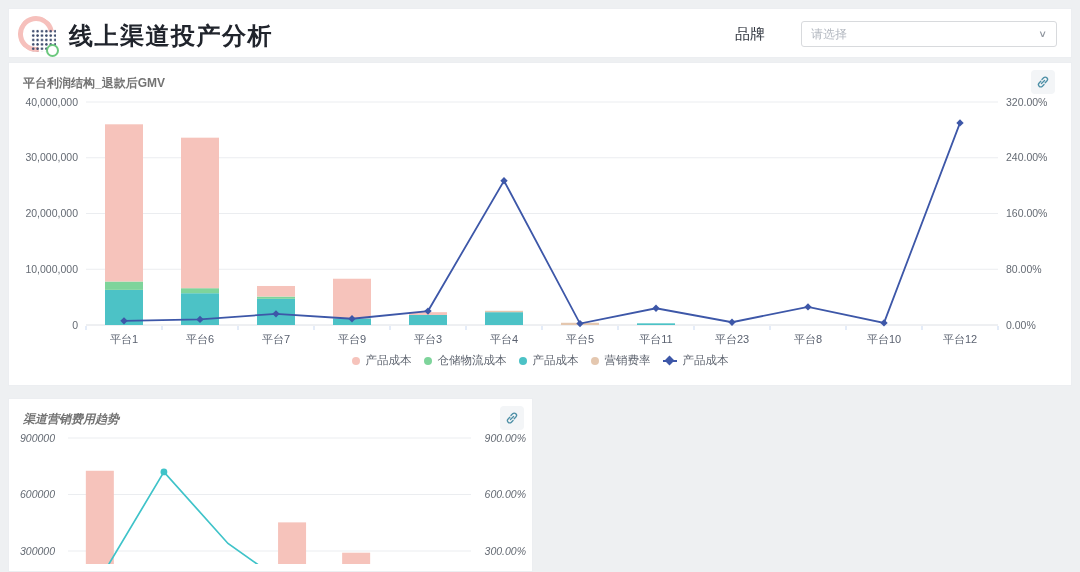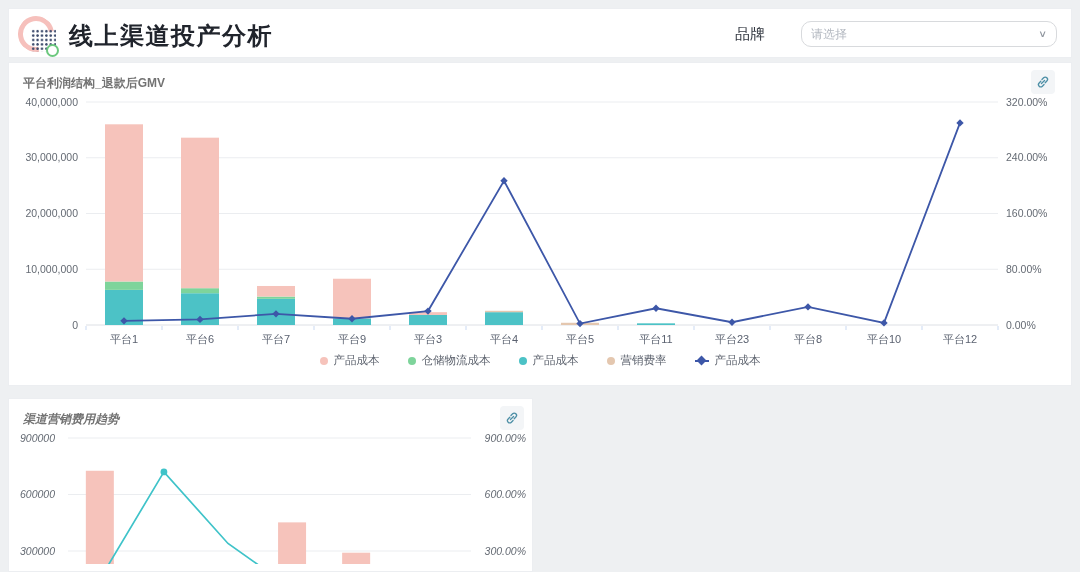--- a/index.html
+++ b/index.html
@@ -7,32 +7,32 @@
   .card{position:absolute;background:#fff;border:1px solid #eceef1;box-sizing:border-box;}
   
   #header-card{left:8px;top:8px;width:1064px;height:50px;}
   #logo{position:absolute;left:8px;top:5px;width:42px;height:42px;}
   #logo .ring-red{position:absolute;left:1px;top:2px;width:26px;height:26px;border:5px solid #f3aca6;border-right-color:transparent;border-radius:50%;transform:rotate(35deg);opacity:.75;}
   #logo .dots{position:absolute;left:14px;top:15px;width:25px;height:23px;background-image:radial-gradient(circle,#3e4c6d 1.05px,rgba(62,76,109,0) 1.4px);background-size:4.4px 4.4px;}
   #logo .ring-green{position:absolute;left:29px;top:30px;width:9px;height:9px;border:2px solid #6cc87e;border-radius:50%;background:#fff;}
   #app-title{position:absolute;left:60px;top:11px;font-size:24px;font-weight:bold;color:#20242c;letter-spacing:1.5px;}
   #brand-filter{position:absolute;right:14px;top:12px;display:flex;align-items:center;}
   #brand-filter .flabel{font-size:15px;color:#353a43;margin-right:36px;}
-  #brand-select{width:256px;height:26px;border:1px solid #d8dadd;border-radius:10px;background:#fff;display:flex;align-items:center;justify-content:space-between;padding:0 9px;box-sizing:border-box;cursor:pointer;}
+  #brand-select{width:256px;height:26px;border:1px solid #d8dadd;border-radius:3px;background:#fff;display:flex;align-items:center;justify-content:space-between;padding:0 9px;box-sizing:border-box;cursor:pointer;}
   #brand-select .ph{font-size:12px;color:#b3b8c0;}
   #brand-select .chev{font-size:12px;color:#8f959e;transform:scaleY(.8);}
   
   #main-card{left:8px;top:62px;width:1064px;height:324px;}
   #bl-card{left:8px;top:398px;width:525px;height:174px;overflow:hidden;font-style:italic;}
   #br-card{left:541px;top:398px;width:531px;height:174px;overflow:hidden;}
   .chart-title{position:absolute;left:14px;top:12px;font-size:12px;font-weight:bold;color:#737373;}
   .link-btn{position:absolute;right:16px;top:7px;width:24px;height:24px;border-radius:4px;background:#f3f5f7;display:flex;align-items:center;justify-content:center;cursor:pointer;}
   .chart-svg{position:absolute;left:0;top:0;}
   
-  #main-legend{position:absolute;left:0;right:0;top:290px;display:flex;justify-content:center;gap:28px;}
+  #main-legend{position:absolute;left:0;right:0;top:290px;display:flex;justify-content:center;gap:12px;}
   .lg-item{display:flex;align-items:center;gap:6px;cursor:pointer;}
   .lg-dot{width:8px;height:8px;border-radius:50%;display:inline-block;}
   .lg-label{font-size:11.5px;color:#5e646f;}
   .lg-line{position:relative;width:14px;height:2px;display:inline-block;}
   .lg-line .lg-diamond{position:absolute;left:3px;top:-3px;width:7px;height:7px;transform:rotate(45deg);}
   text{font-family:"Liberation Sans","DejaVu Sans",sans-serif;}
 </style>
 </head>
 <body>
 

